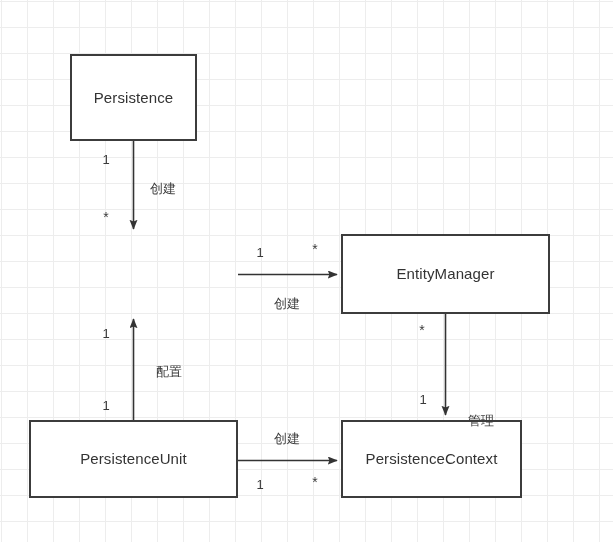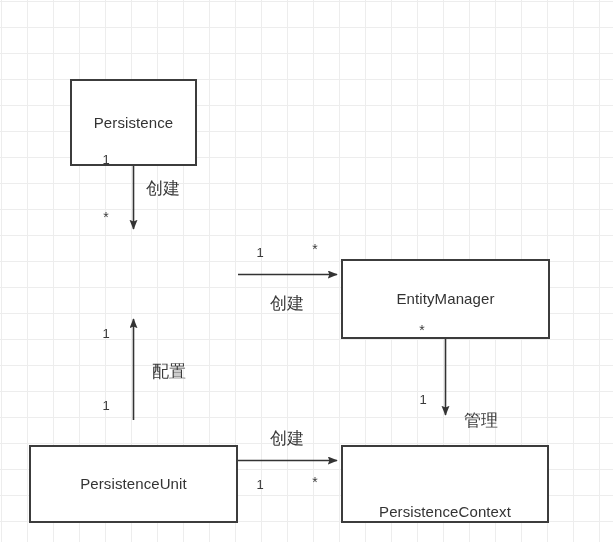--- a/index.html
+++ b/index.html
@@ -39,38 +39,37 @@
     background: #ffffff;
     border: 2px solid #3c3c3c;
     display: flex;
     align-items: center;
     justify-content: center;
     color: #333333;
     font-size: 15px;
     line-height: 1.2;
     letter-spacing: 0.1px;
     white-space: nowrap;
-    margin-top: 25px;
   }
   .edge-label {
     position: absolute;
     color: #3a3a3a;
     font-size: 13px;
     line-height: 1;
     white-space: nowrap;
     transform: translate(-50%, -50%);
   }
   .edge-label.mult {
     font-size: 13px;
   }
   .edge-label.star {
     font-size: 14px;
   }
   .edge-label.cjk {
-    font-size: 17px;
+    font-size: 13px;
     font-family: "DejaVu Sans", "Liberation Sans", sans-serif;
   }
 </style>
 </head>
 <body>
 
 <div id="canvas">
 
   <svg id="edges" width="613" height="542" viewBox="0 0 613 542" xmlns="http://www.w3.org/2000/svg">
     <defs>
@@ -106,21 +105,21 @@
 
 
   <div class="node" style="left:341px; top:234px; width:209px; height:80px;">
     <span>EntityManager</span>
   </div>
 
   <div class="node" style="left:29px; top:420px; width:209px; height:78px;">
     <span>PersistenceUnit</span>
   </div>
 
-  <div class="node" style="left:341px; top:420px; width:208px; height:78px;align-items:flex-end;">
+  <div class="node" style="left:341px; top:420px; width:181px; height:78px;">
     <span>PersistenceContext</span>
   </div>
 
   <span class="edge-label mult" style="left:106px; top:159px;">1</span>
   <span class="edge-label cjk" style="left:163px; top:188px;">创建</span>
   <span class="edge-label star" style="left:106px; top:217px;">*</span>
 
   <span class="edge-label mult" style="left:260px; top:252px;">1</span>
   <span class="edge-label star" style="left:315px; top:249px;">*</span>
   <span class="edge-label cjk" style="left:287px; top:303px;">创建</span>

